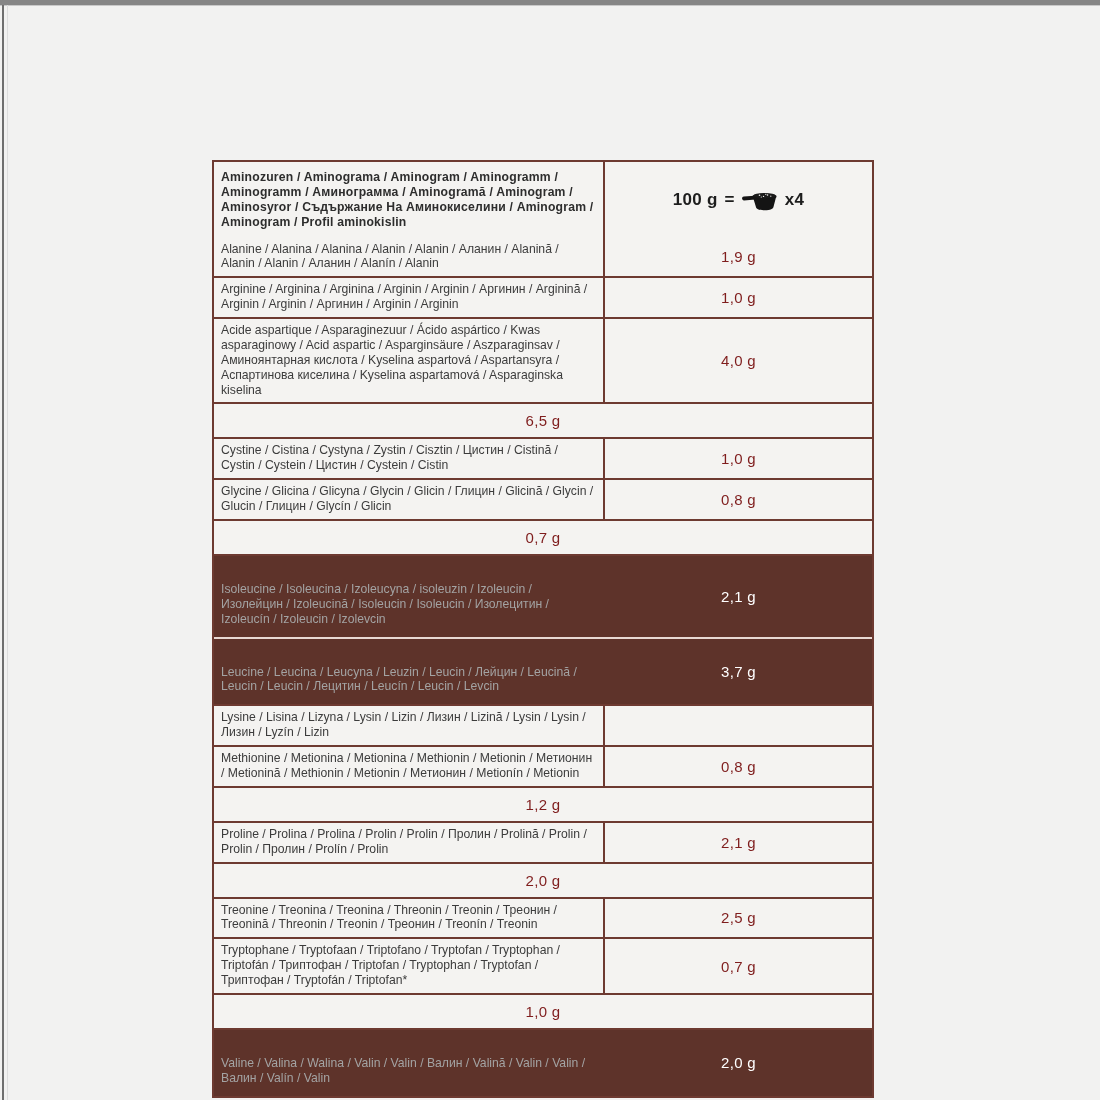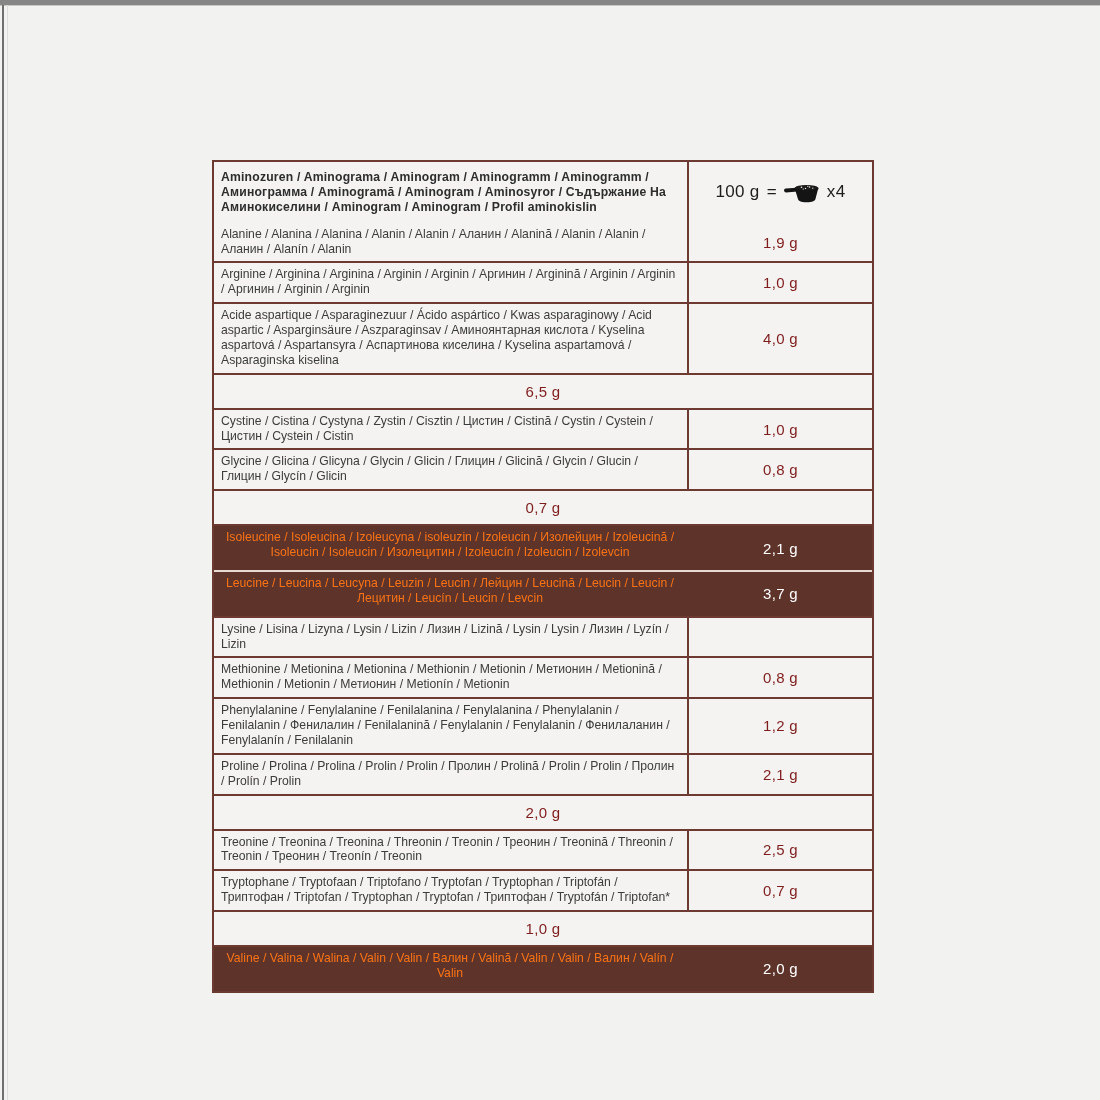--- a/index.html
+++ b/index.html
@@ -17,38 +17,38 @@
     position:absolute; left:212px; top:160px; width:662px;
     background:var(--cell-bg,#f4f3f1);
     border:2px solid var(--border-col,#6d3a31);
     box-sizing:border-box;
   }
   .row { display:flex; border-top:2px solid var(--border-col,#6d3a31); min-height:33px; }
   .row:first-child { border-top:none; }
 
   .cell { box-sizing:border-box; }
   .cell.name {
-    width:475px; padding:4px 8px 5px 7px;
+    width:391px; padding:4px 8px 5px 7px;
     font-size:12.2px; line-height:1.22; color:#3c3c3c;
     border-right:2px solid var(--border-col,#6d3a31);
   }
   .cell.value {
     flex:1; display:flex; align-items:center; justify-content:center;
     font-size:15px; color:#7f1d1d; letter-spacing:0.3px;
   }
 
   .row.header .cell.name {
     font-weight:bold; color:#2d2d2d; padding-top:8px; padding-bottom:8px;
     letter-spacing:0.2px;
   }
-  .row.header .cell.value { font-weight:normal; font-size:17px; color:#1d1d1d; gap:7px; }
+  .row.header .cell.value { font-weight:bold; font-size:17px; color:#1d1d1d; gap:7px; }
   .serving-wrap { display:flex; align-items:center; gap:7px; }
 
   .row.highlight { background:var(--highlight-bg,#5e332a); }
-  .row.highlight .cell.name  { color:#f97316; border-right-color:transparent; padding-top:4px; padding-bottom:10px;text-align:center; }
+  .row.highlight .cell.name  { color:#a3a3a3; border-right-color:transparent; padding-top:26px; padding-bottom:10px; }
   .row.highlight .cell.value { color:#ffffff; }
   .row.highlight + .row.highlight { border-top-color:#e8d9d3; }
 
   .scoop-icon { display:inline-block; }
 </style>
 </head>
 <body>
 
 <div class="page" style="background: rgb(242, 242, 241);">
   <div class="frame-top"></div>
@@ -124,21 +124,20 @@
   <div class="row">
     <div class="cell name">Lysine / Lisina / Lizyna / Lysin / Lizin / Лизин / Lizină / Lysin / Lysin / Лизин / Lyzín / Lizin</div>
   </div>
 
   <div class="row">
     <div class="cell name">Methionine / Metionina / Metionina / Methionin / Metionin / Метионин / Metionină / Methionin / Metionin / Метионин / Metionín / Metionin</div>
     <div class="cell value">0,8 g</div>
   </div>
 
   <div class="row">
-    <div class="cell name">Phenylalanine / Fenylalanine / Fenilalanina / Fenylalanina / Phenylalanin / Fenilalanin / Фенилалин / Fenilalanină / Fenylalanin / Fenylalanin / Фенилаланин / Fenylalanín / Fenilalanin</div>
     <div class="cell value">1,2 g</div>
   </div>
 
   <div class="row">
     <div class="cell name">Proline / Prolina / Prolina / Prolin / Prolin / Пролин / Prolină / Prolin / Prolin / Пролин / Prolín / Prolin</div>
     <div class="cell value">2,1 g</div>
   </div>
 
   <div class="row">
     <div class="cell value">2,0 g</div>

